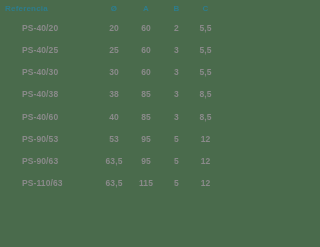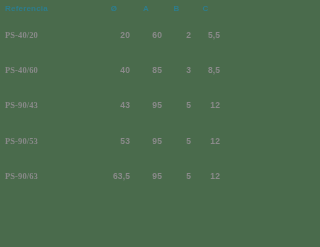--- a/index.html
+++ b/index.html
@@ -51,25 +51,24 @@
     height: 19px;
     vertical-align: middle;
     border-bottom: 1px solid #9fb49f;
     letter-spacing: 0.1px;
   }
   tbody tr:last-child td {
     border-bottom: 0;
   }
   td.col-ref {
     text-align: left;
-    padding-left: 5px;
-    font-family: Liberation Serif, serif;
+    padding-left: 22px;
   }
   td.col-num {
-    text-align: right;
+    text-align: center;
     margin-top: 29px;
   }
   
   col.w-ref  { width: 98px; }
   col.w-dia  { width: 32px; }
   col.w-a    { width: 32px; }
   col.w-b    { width: 29px; }
   col.w-c    { width: 29px; }
 </style>
 </head>
@@ -94,41 +93,62 @@
   </thead>
   <tbody id="table-body">
       <tr>
         <td class="col-ref">PS-40/20</td>
         <td class="col-num">20</td>
         <td class="col-num">60</td>
         <td class="col-num">2</td>
         <td class="col-num">5,5</td>
       </tr>
       <tr>
+        <td class="col-ref">PS-40/25</td>
+        <td class="col-num">25</td>
+        <td class="col-num">60</td>
+        <td class="col-num">3</td>
+        <td class="col-num">5,5</td>
+      </tr>
+      <tr>
+        <td class="col-ref">PS-40/30</td>
+        <td class="col-num">30</td>
+        <td class="col-num">60</td>
+        <td class="col-num">3</td>
+        <td class="col-num">5,5</td>
+      </tr>
+      <tr>
+        <td class="col-ref">PS-40/38</td>
+        <td class="col-num">38</td>
+        <td class="col-num">85</td>
+        <td class="col-num">3</td>
+        <td class="col-num">8,5</td>
+      </tr>
+      <tr>
         <td class="col-ref">PS-40/60</td>
         <td class="col-num">40</td>
         <td class="col-num">85</td>
         <td class="col-num">3</td>
         <td class="col-num">8,5</td>
-      </tr>
-      <tr>
-        <td class="col-ref">PS-90/43</td>
-        <td class="col-num">43</td>
-        <td class="col-num">95</td>
-        <td class="col-num">5</td>
-        <td class="col-num">12</td>
       </tr>
       <tr>
         <td class="col-ref">PS-90/53</td>
         <td class="col-num">53</td>
         <td class="col-num">95</td>
         <td class="col-num">5</td>
         <td class="col-num">12</td>
       </tr>
       <tr>
         <td class="col-ref">PS-90/63</td>
         <td class="col-num">63,5</td>
         <td class="col-num">95</td>
         <td class="col-num">5</td>
         <td class="col-num">12</td>
       </tr>
+      <tr>
+        <td class="col-ref">PS-110/63</td>
+        <td class="col-num">63,5</td>
+        <td class="col-num">115</td>
+        <td class="col-num">5</td>
+        <td class="col-num">12</td>
+      </tr>
     </tbody>
 </table>
 
 </body></html>

